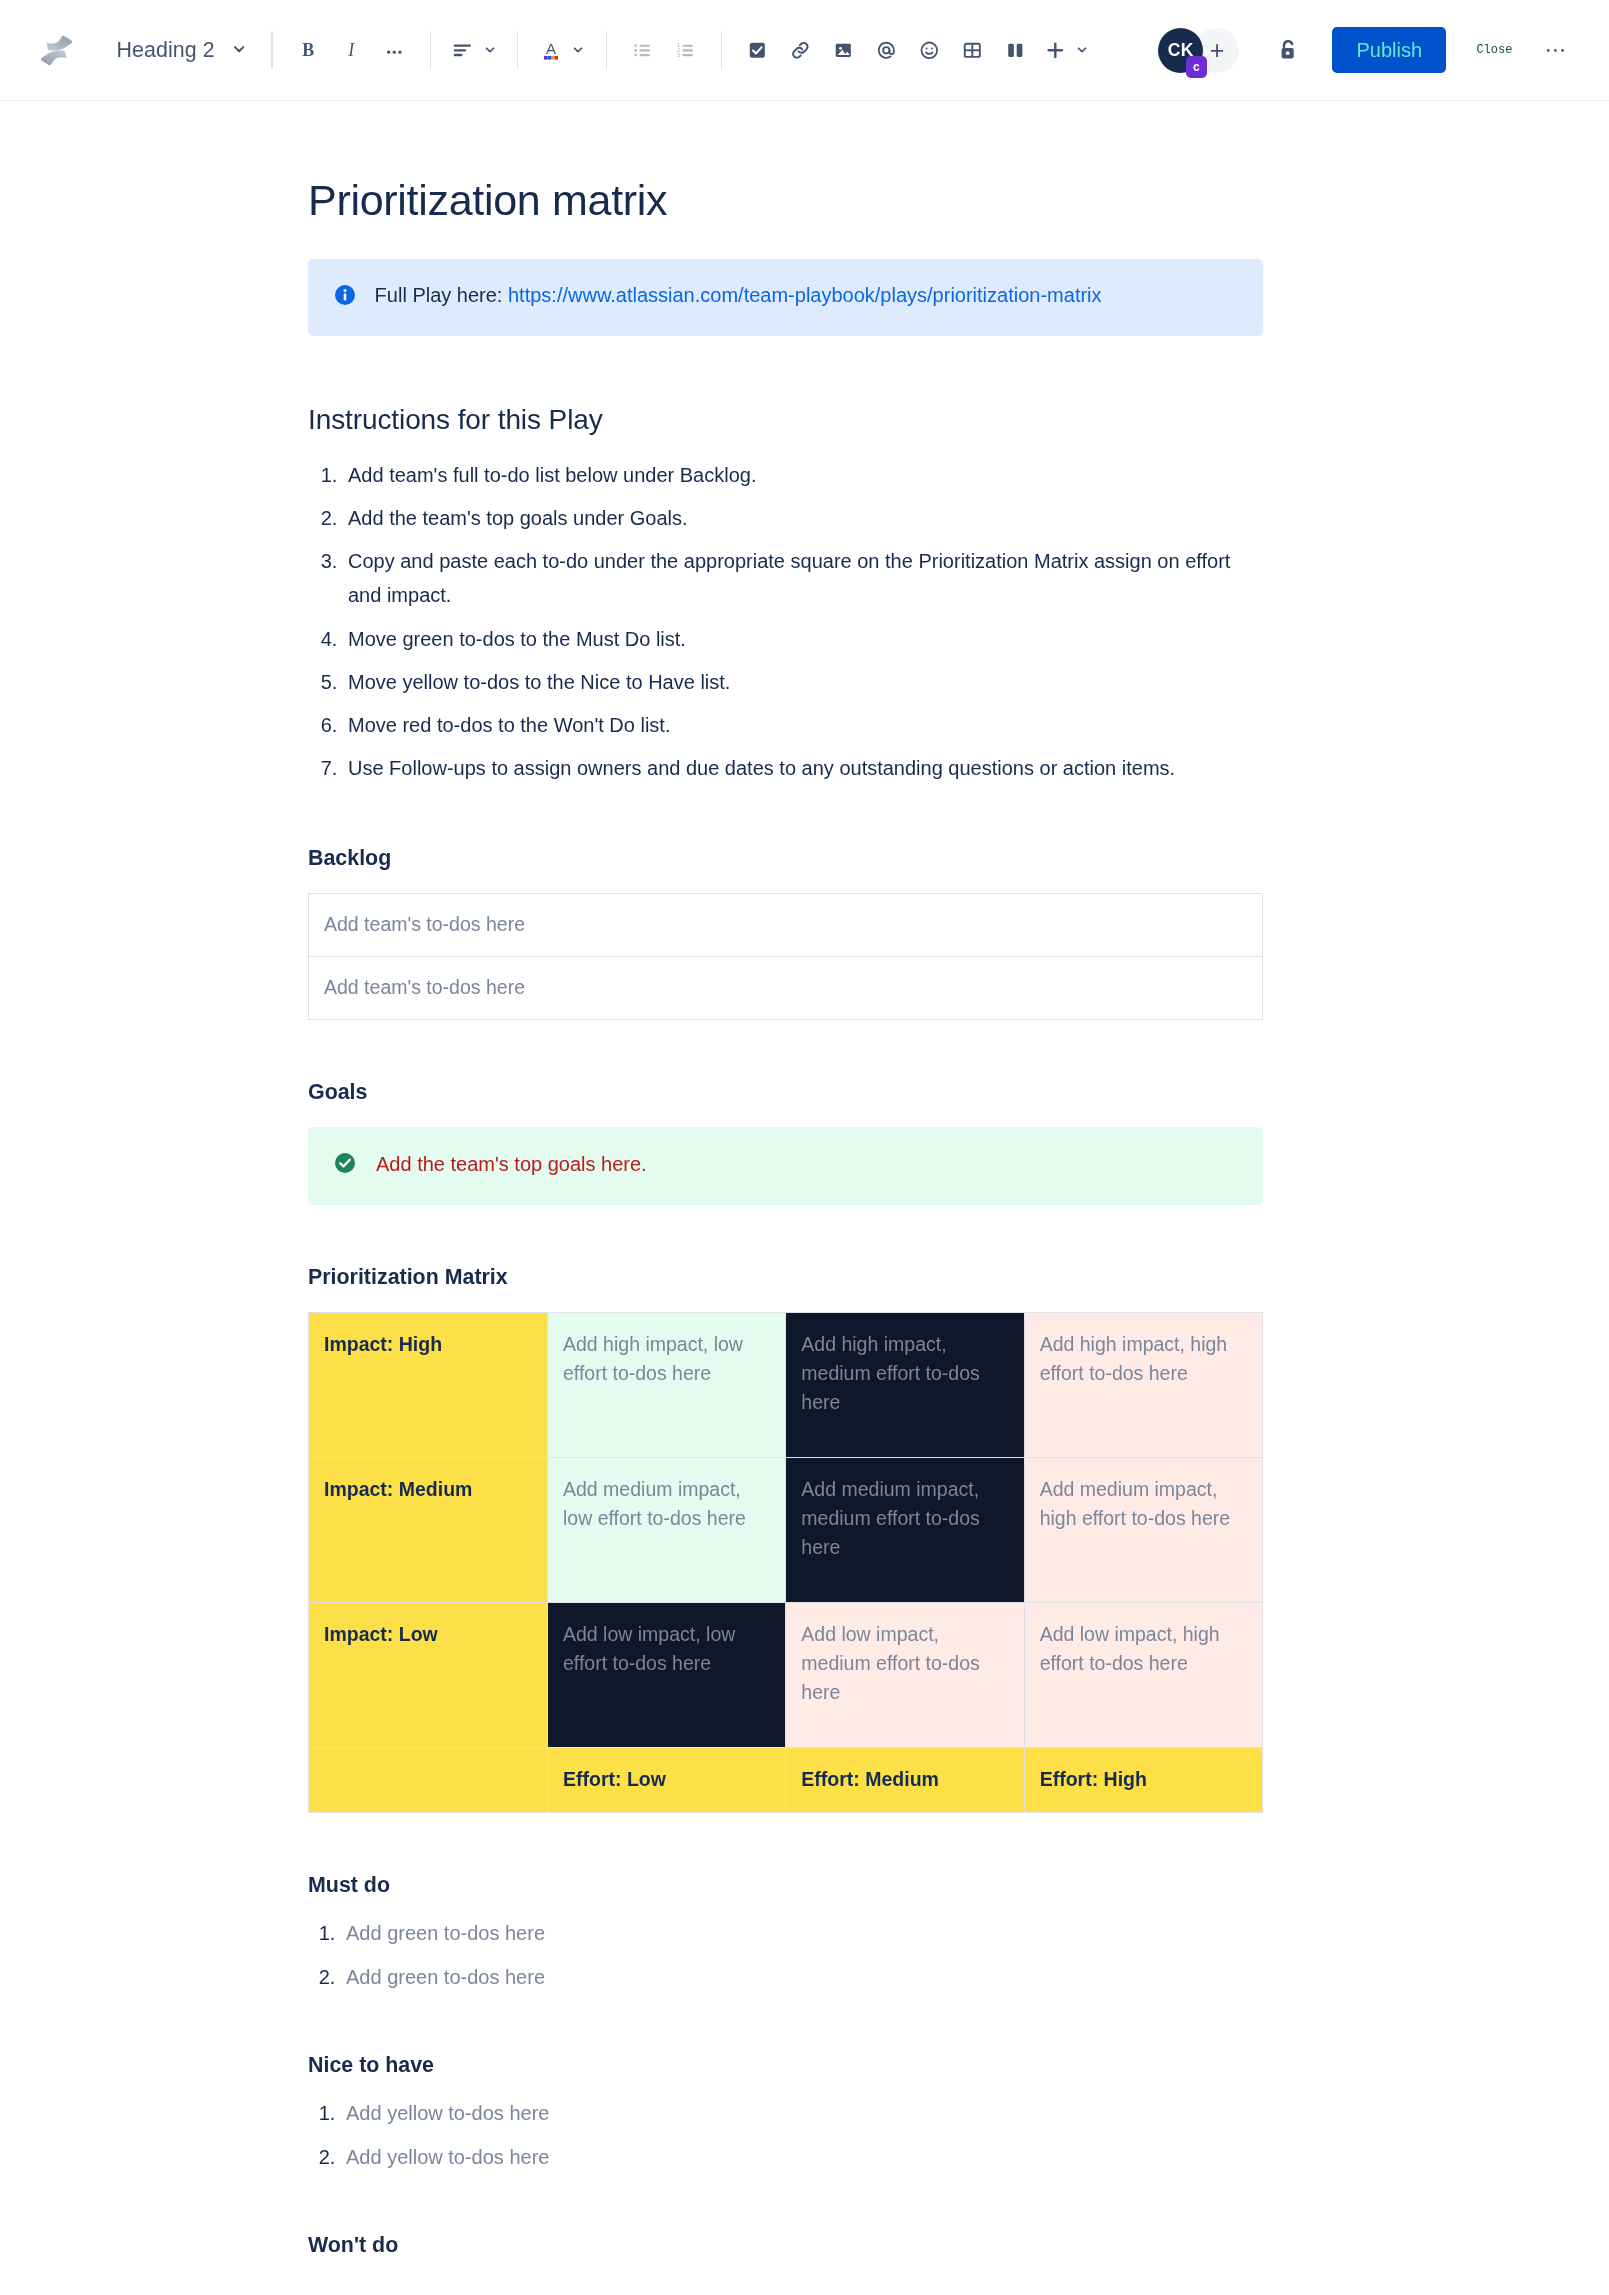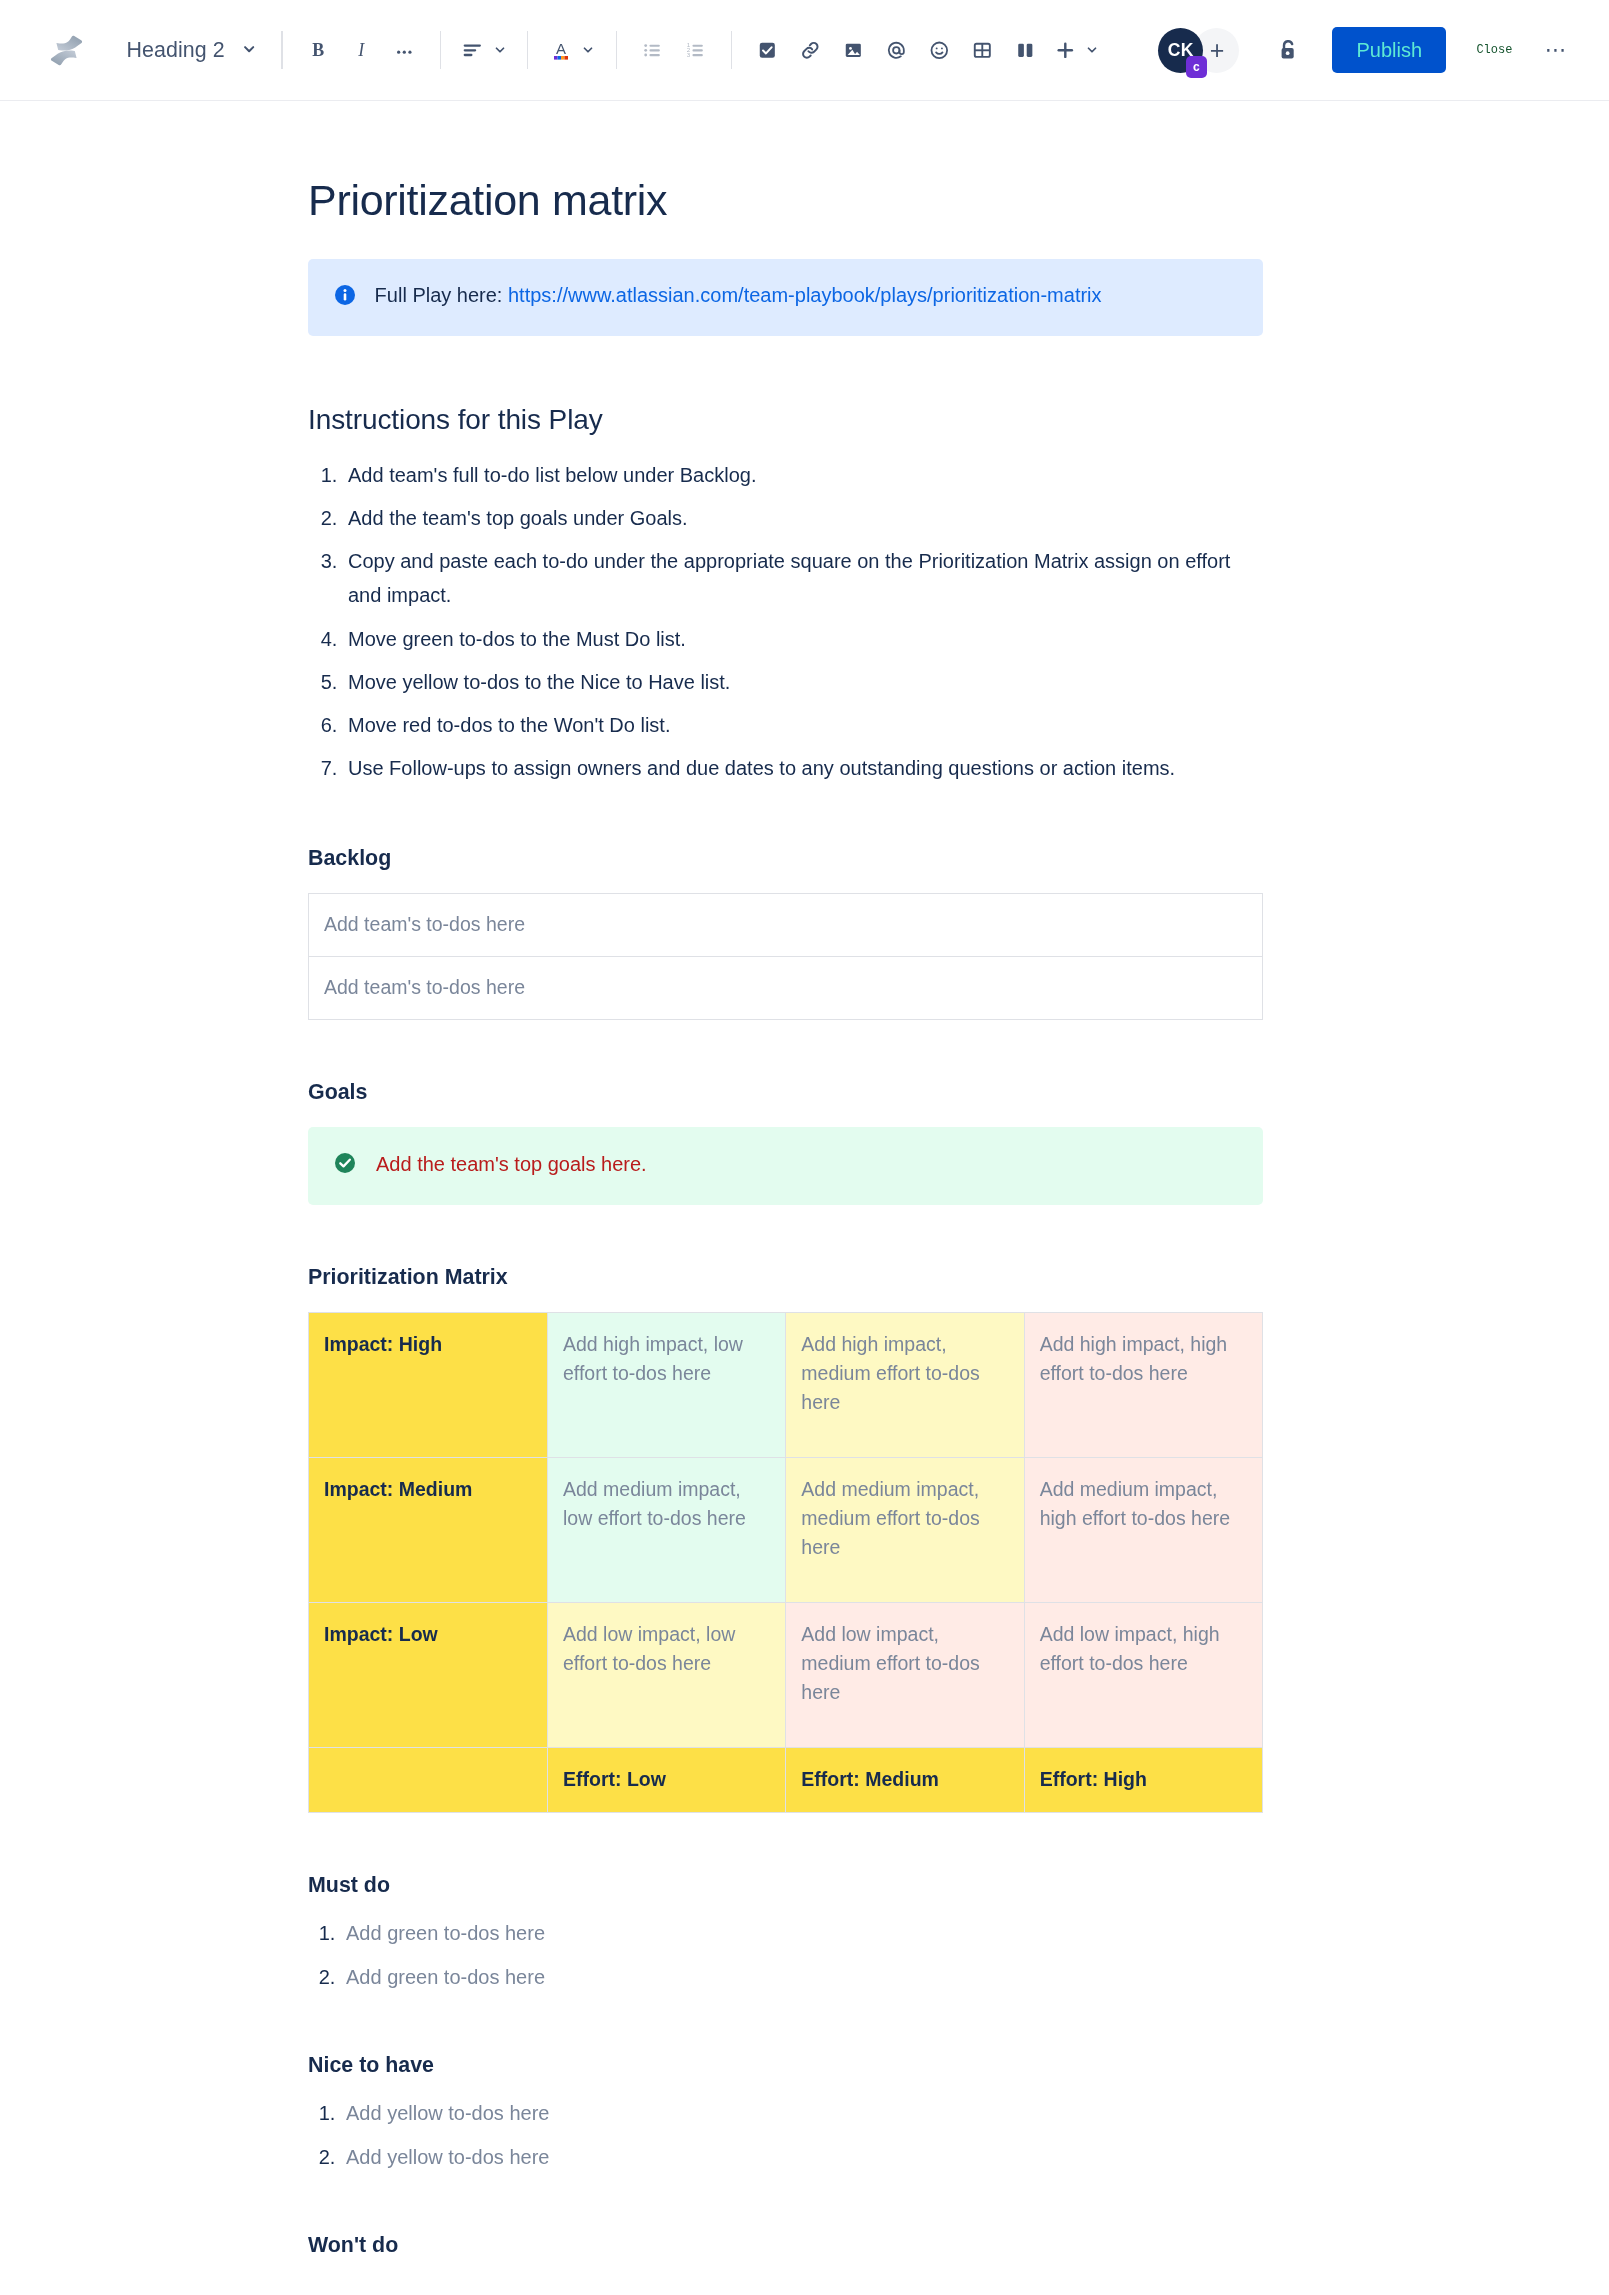--- a/index.html
+++ b/index.html
@@ -10,21 +10,21 @@
     color: #172b4d;
   }
   body { width: 1609px; }
 
   
   .toolbar {
     height: 101px;
     width: 100%;
     display: flex;
     align-items: center;
-    padding: 0 33px 0 42px;
+    padding: 0 33px 0 32px;
     background: #ffffff;
     border-bottom: 0.6px solid #ebecf0;
   }
   .tb-logo {
     width: 48px; height: 48px;
     display: flex; align-items: center; justify-content: center;
     flex: 0 0 auto;
   }
   .tb-logo svg { width: 35px; height: 35px; }
 
@@ -171,21 +171,21 @@
   
   .matrix-tbl { margin-top: 22.6px; }
   .matrix-tbl td { padding: 16.3px 15px; color: #7a869a; }
   .matrix-tbl td.rowhead, .matrix-tbl td.colhead {
     color: #172b4d; font-weight: bold;
   }
   .matrix-tbl td.rowhead { width: 239px; }
   .matrix-tbl tr.body-row td { height: 145px; }
   .matrix-tbl tr.foot-row td { height: 65px; }
   .cell-green  { background: #e3fcef; }
-  .cell-yellow { background: #fef9c3; margin-left: 32px; }
+  .cell-yellow { background: #0f172a; margin-left: 32px; }
   .cell-red    { background: #ffebe6; }
   .cell-plain  { background: #fde047; }
 </style>
 </head>
 <body>
 
 <div class="toolbar">
 
   <div class="tb-logo">
     <svg viewBox="0 0 32 32" aria-hidden="true">

